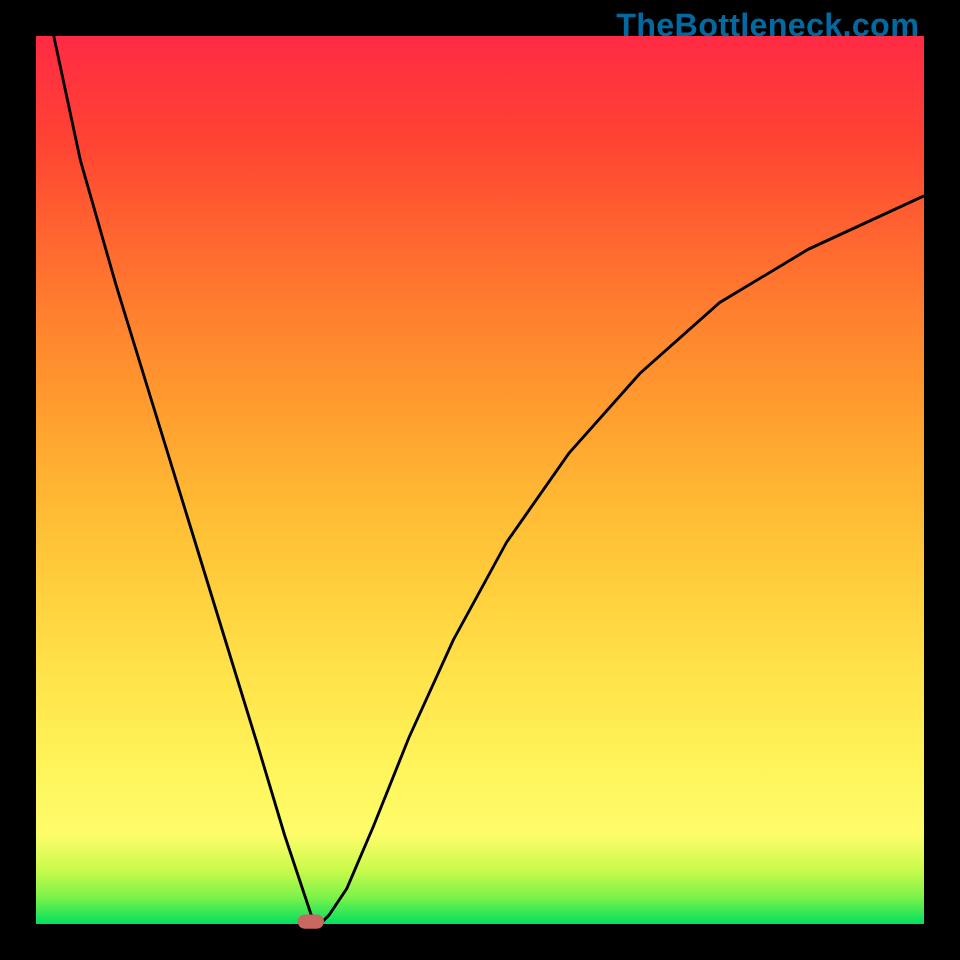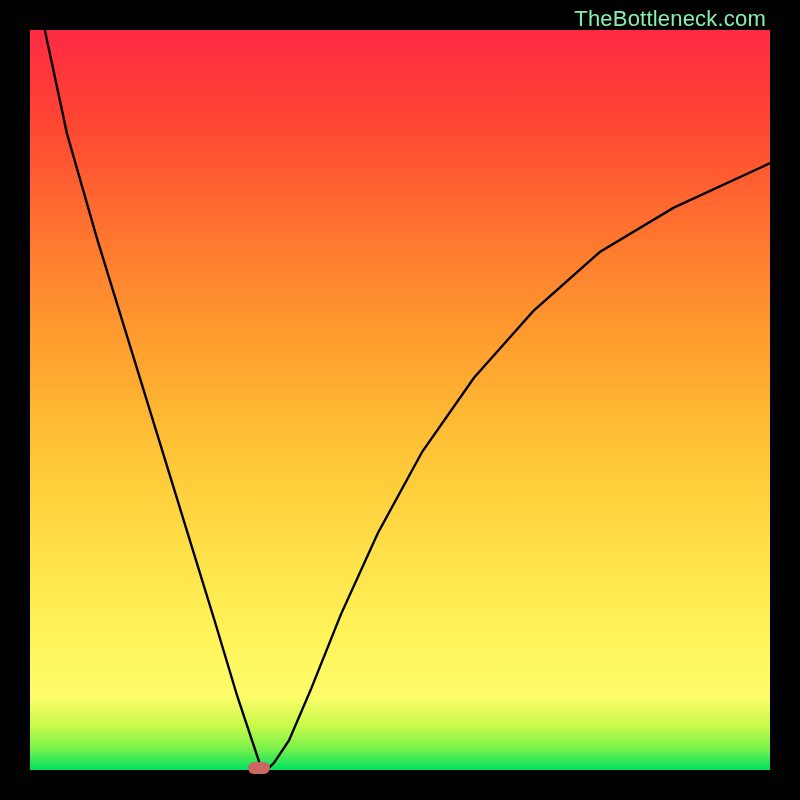--- a/index.html
+++ b/index.html
@@ -36,23 +36,23 @@
       #ff822f 68%,
       #ff6430 78%,
       #ff4433 88%,
       #ff2a44 100%
     );
   }
   .watermark {
     position: absolute;
     top: 6px;
     right: 34px;
-    font-size: 22px;
-    font-weight: 400;
-    color: #86efac;
+    font-size: 27px;
+    font-weight: 700;
+    color: #0369a1;
     letter-spacing: 0.2px;
   }
   svg.curve {
     position: absolute;
     top: 0; left: 0;
     width: 740px; height: 740px;
   }
   .marker {
     position: absolute;
     width: 22px;

